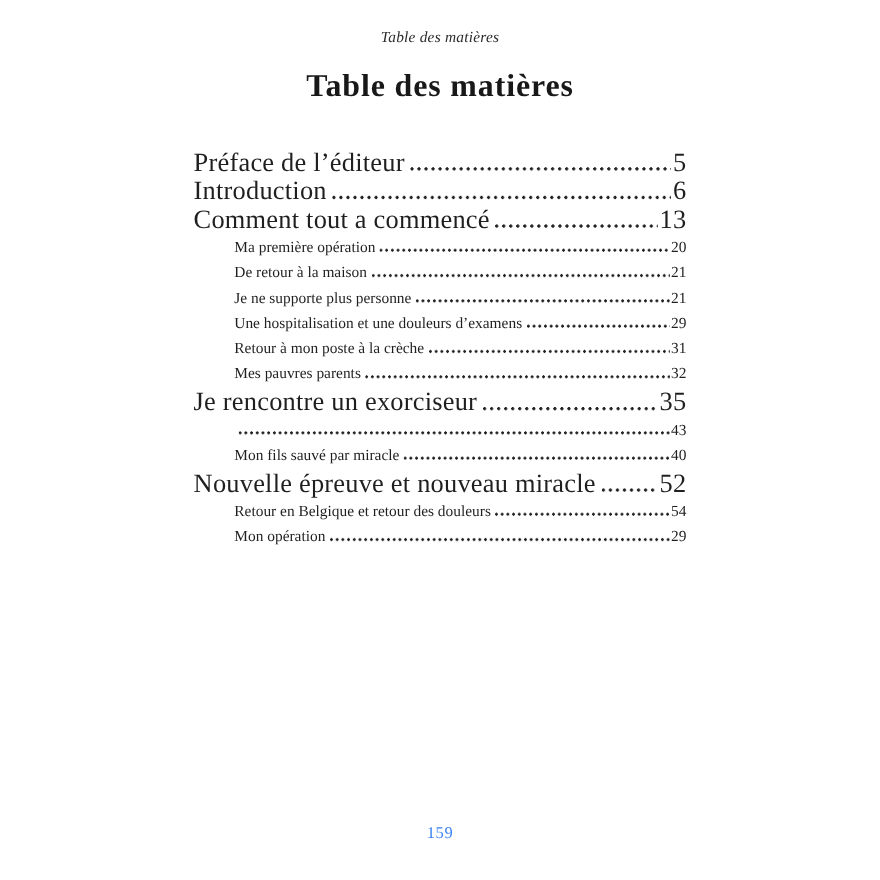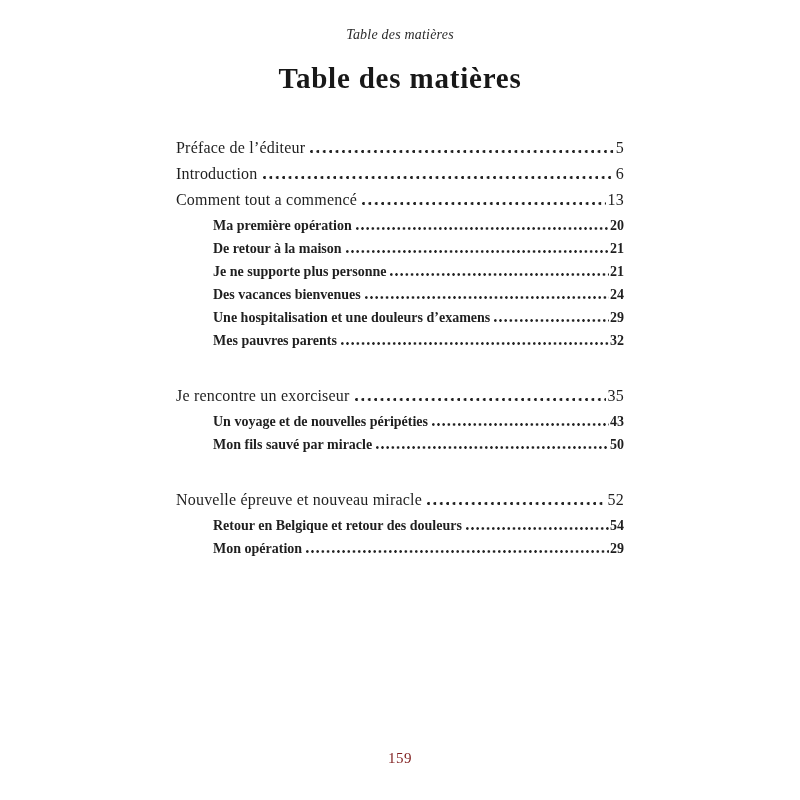--- a/index.html
+++ b/index.html
@@ -44,35 +44,35 @@
     top: 135px;
     left: 176px;
     width: 448px;
   }
   .row {
     display: flex;
     align-items: baseline;
     white-space: nowrap;
   }
   .row.l1 {
-    font-size: 16px;
+    font-size: 24px;
     line-height: 26px;
     letter-spacing: 0.2px;
     justify-content: space-between;
   }
   .row.l1 + .row.l1 { }
   .row.l2 {
     font-size: 14px;
-    font-weight: 700;
+    font-weight: 400;
     line-height: 17px;
     padding-left: 37px;
     margin-top: 6px;
   }
   .row.l1 + .row.l2 { margin-top: 4px; }
-  .row.l2 + .row.l1 { margin-top: 34px; }
+  .row.l2 + .row.l1 { margin-top: 4px; }
   .leader {
     flex: 1;
     height: 3px;
     margin: 0 2px 1px 5px;
     background-image: radial-gradient(circle at 1.5px 1.5px, #222222 1.25px, rgba(0,0,0,0) 1.6px);
     background-size: 6.4px 3px;
     background-repeat: repeat-x;
     background-position: left bottom;
   }
   .row.l2 .leader {
@@ -82,21 +82,21 @@
     background-size: 5.2px 2.6px;
   }
   .pagenum { text-align: right; }
   .footer-page-number {
     position: absolute;
     top: 750px;
     left: 0;
     width: 100%;
     text-align: center;
     font-size: 15px;
-    color: #7f1d1d;
+    color: #3b82f6;
     letter-spacing: 0.5px;
   }
 </style>
 </head>
 <body>
 
 <div class="page">
 
   <div class="running-head">Table des matières</div>
 
@@ -127,48 +127,47 @@
     <span class="label">De retour à la maison</span>
     <span class="leader"></span>
     <span class="pagenum">21</span>
   </div>
       <div class="row l2">
     <span class="label">Je ne supporte plus personne</span>
     <span class="leader"></span>
     <span class="pagenum">21</span>
   </div>
       <div class="row l2">
-    <span class="label">Des vacances bienvenues</span>
-    <span class="leader"></span>
-    <span class="pagenum">24</span>
-  </div>
-      <div class="row l2">
     <span class="label">Une hospitalisation et une douleurs d’examens</span>
     <span class="leader"></span>
     <span class="pagenum">29</span>
+  </div>
+      <div class="row l2">
+    <span class="label">Retour à mon poste à la crèche</span>
+    <span class="leader"></span>
+    <span class="pagenum">31</span>
   </div>
       <div class="row l2">
     <span class="label">Mes pauvres parents</span>
     <span class="leader"></span>
     <span class="pagenum">32</span>
   </div>
       <div class="row l1">
     <span class="label">Je rencontre un exorciseur</span>
     <span class="leader"></span>
     <span class="pagenum">35</span>
   </div>
       <div class="row l2">
-    <span class="label">Un voyage et de nouvelles péripéties</span>
     <span class="leader"></span>
     <span class="pagenum">43</span>
   </div>
       <div class="row l2">
     <span class="label">Mon fils sauvé par miracle</span>
     <span class="leader"></span>
-    <span class="pagenum">50</span>
+    <span class="pagenum">40</span>
   </div>
       <div class="row l1">
     <span class="label">Nouvelle épreuve et nouveau miracle</span>
     <span class="leader"></span>
     <span class="pagenum">52</span>
   </div>
       <div class="row l2">
     <span class="label">Retour en Belgique et retour des douleurs</span>
     <span class="leader"></span>
     <span class="pagenum">54</span>

